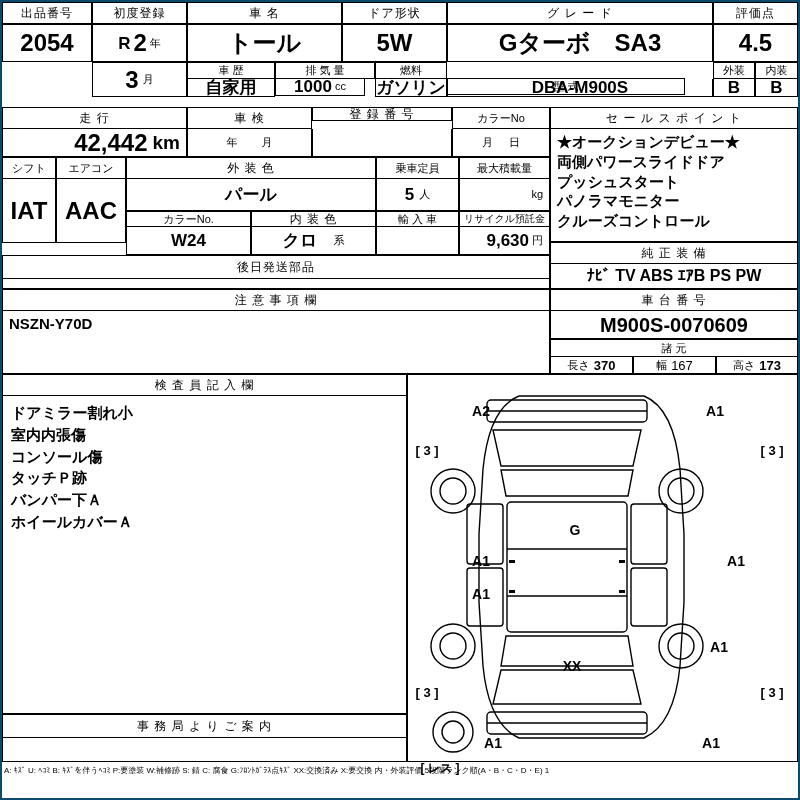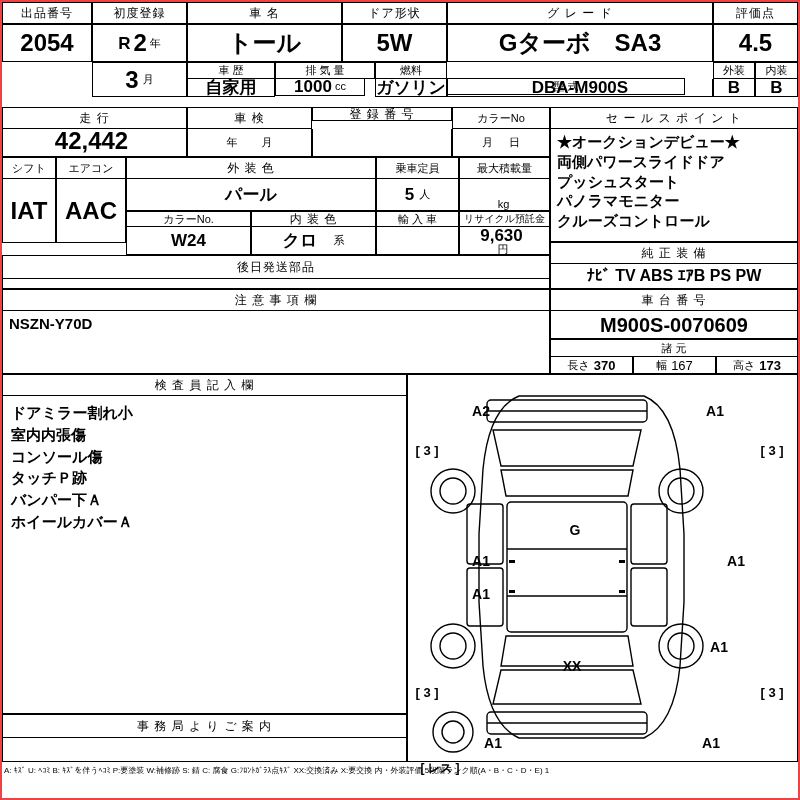--- a/index.html
+++ b/index.html
@@ -9,40 +9,40 @@
   }
   body {
     width: 800px; height: 800px;
     font-family: "Liberation Sans", sans-serif;
     color: #000;
     -webkit-font-smoothing: none;
   }
   #sheet {
     position: relative;
     width: 800px; height: 800px;
-    border: 2px solid #ef4444;
+    border: 2px solid #0c4a6e;
   }
   .cell {
     position: absolute;
     border: 1px solid #000;
     display: flex;
     align-items: center;
     justify-content: center;
     overflow: hidden;
     white-space: nowrap;
     line-height: 1;
   }
   .nb { border: none; }
   .lbl { font-size: 12px; letter-spacing: 1px; }
   .lbl-sm { font-size: 11px; letter-spacing: 0px; }
   .val { font-size: 19px; font-weight: bold; }
   .val-lg { font-size: 24px; font-weight: bold; }
   .val-md { font-size: 17px; font-weight: bold; }
   .left { justify-content: flex-start; padding-left: 6px; }
-  .right { justify-content: space-between; padding-right: 6px; flex-direction: column; }
+  .right { justify-content: flex-end; padding-right: 6px; }
   .sub { font-size: 11px; font-weight: normal; }
   .sp-list {
     align-items: flex-start;
     justify-content: flex-start;
     flex-direction: column;
     padding: 3px 0 0 6px;
   }
   .sp-list div { font-size: 15px; font-weight: bold; line-height: 1.32; }
   .note-list {
     align-items: flex-start; justify-content: flex-start;

